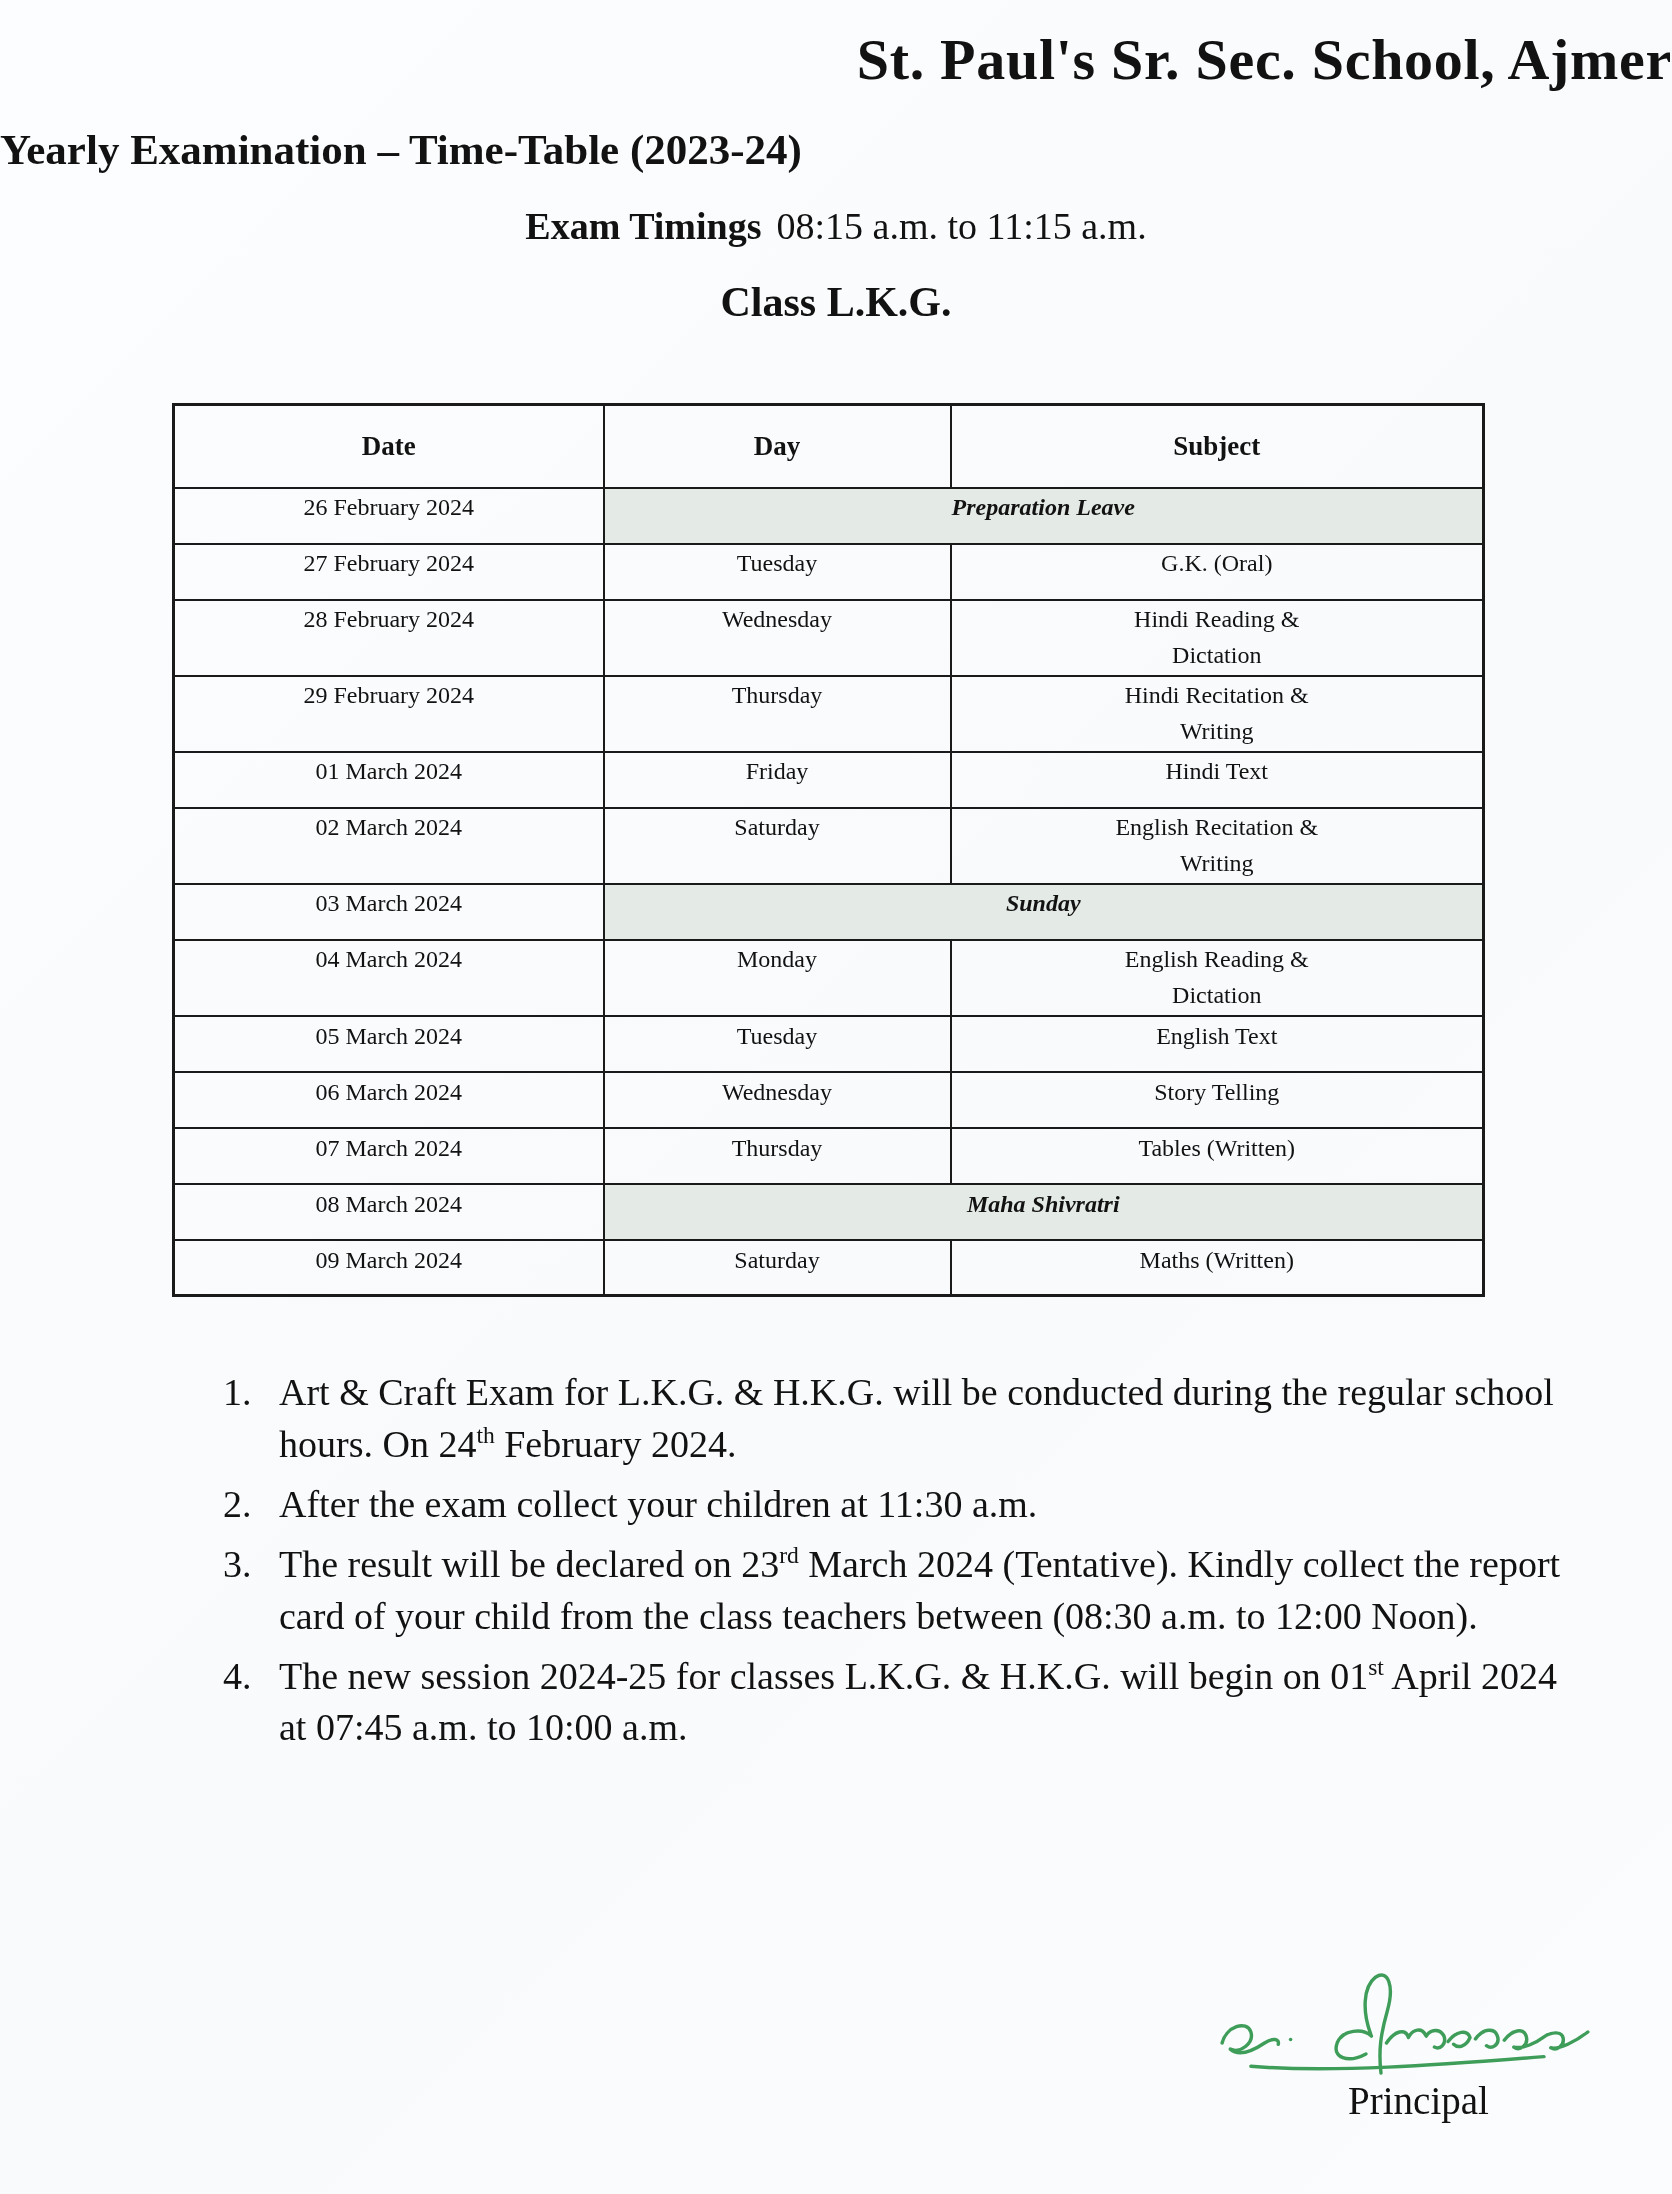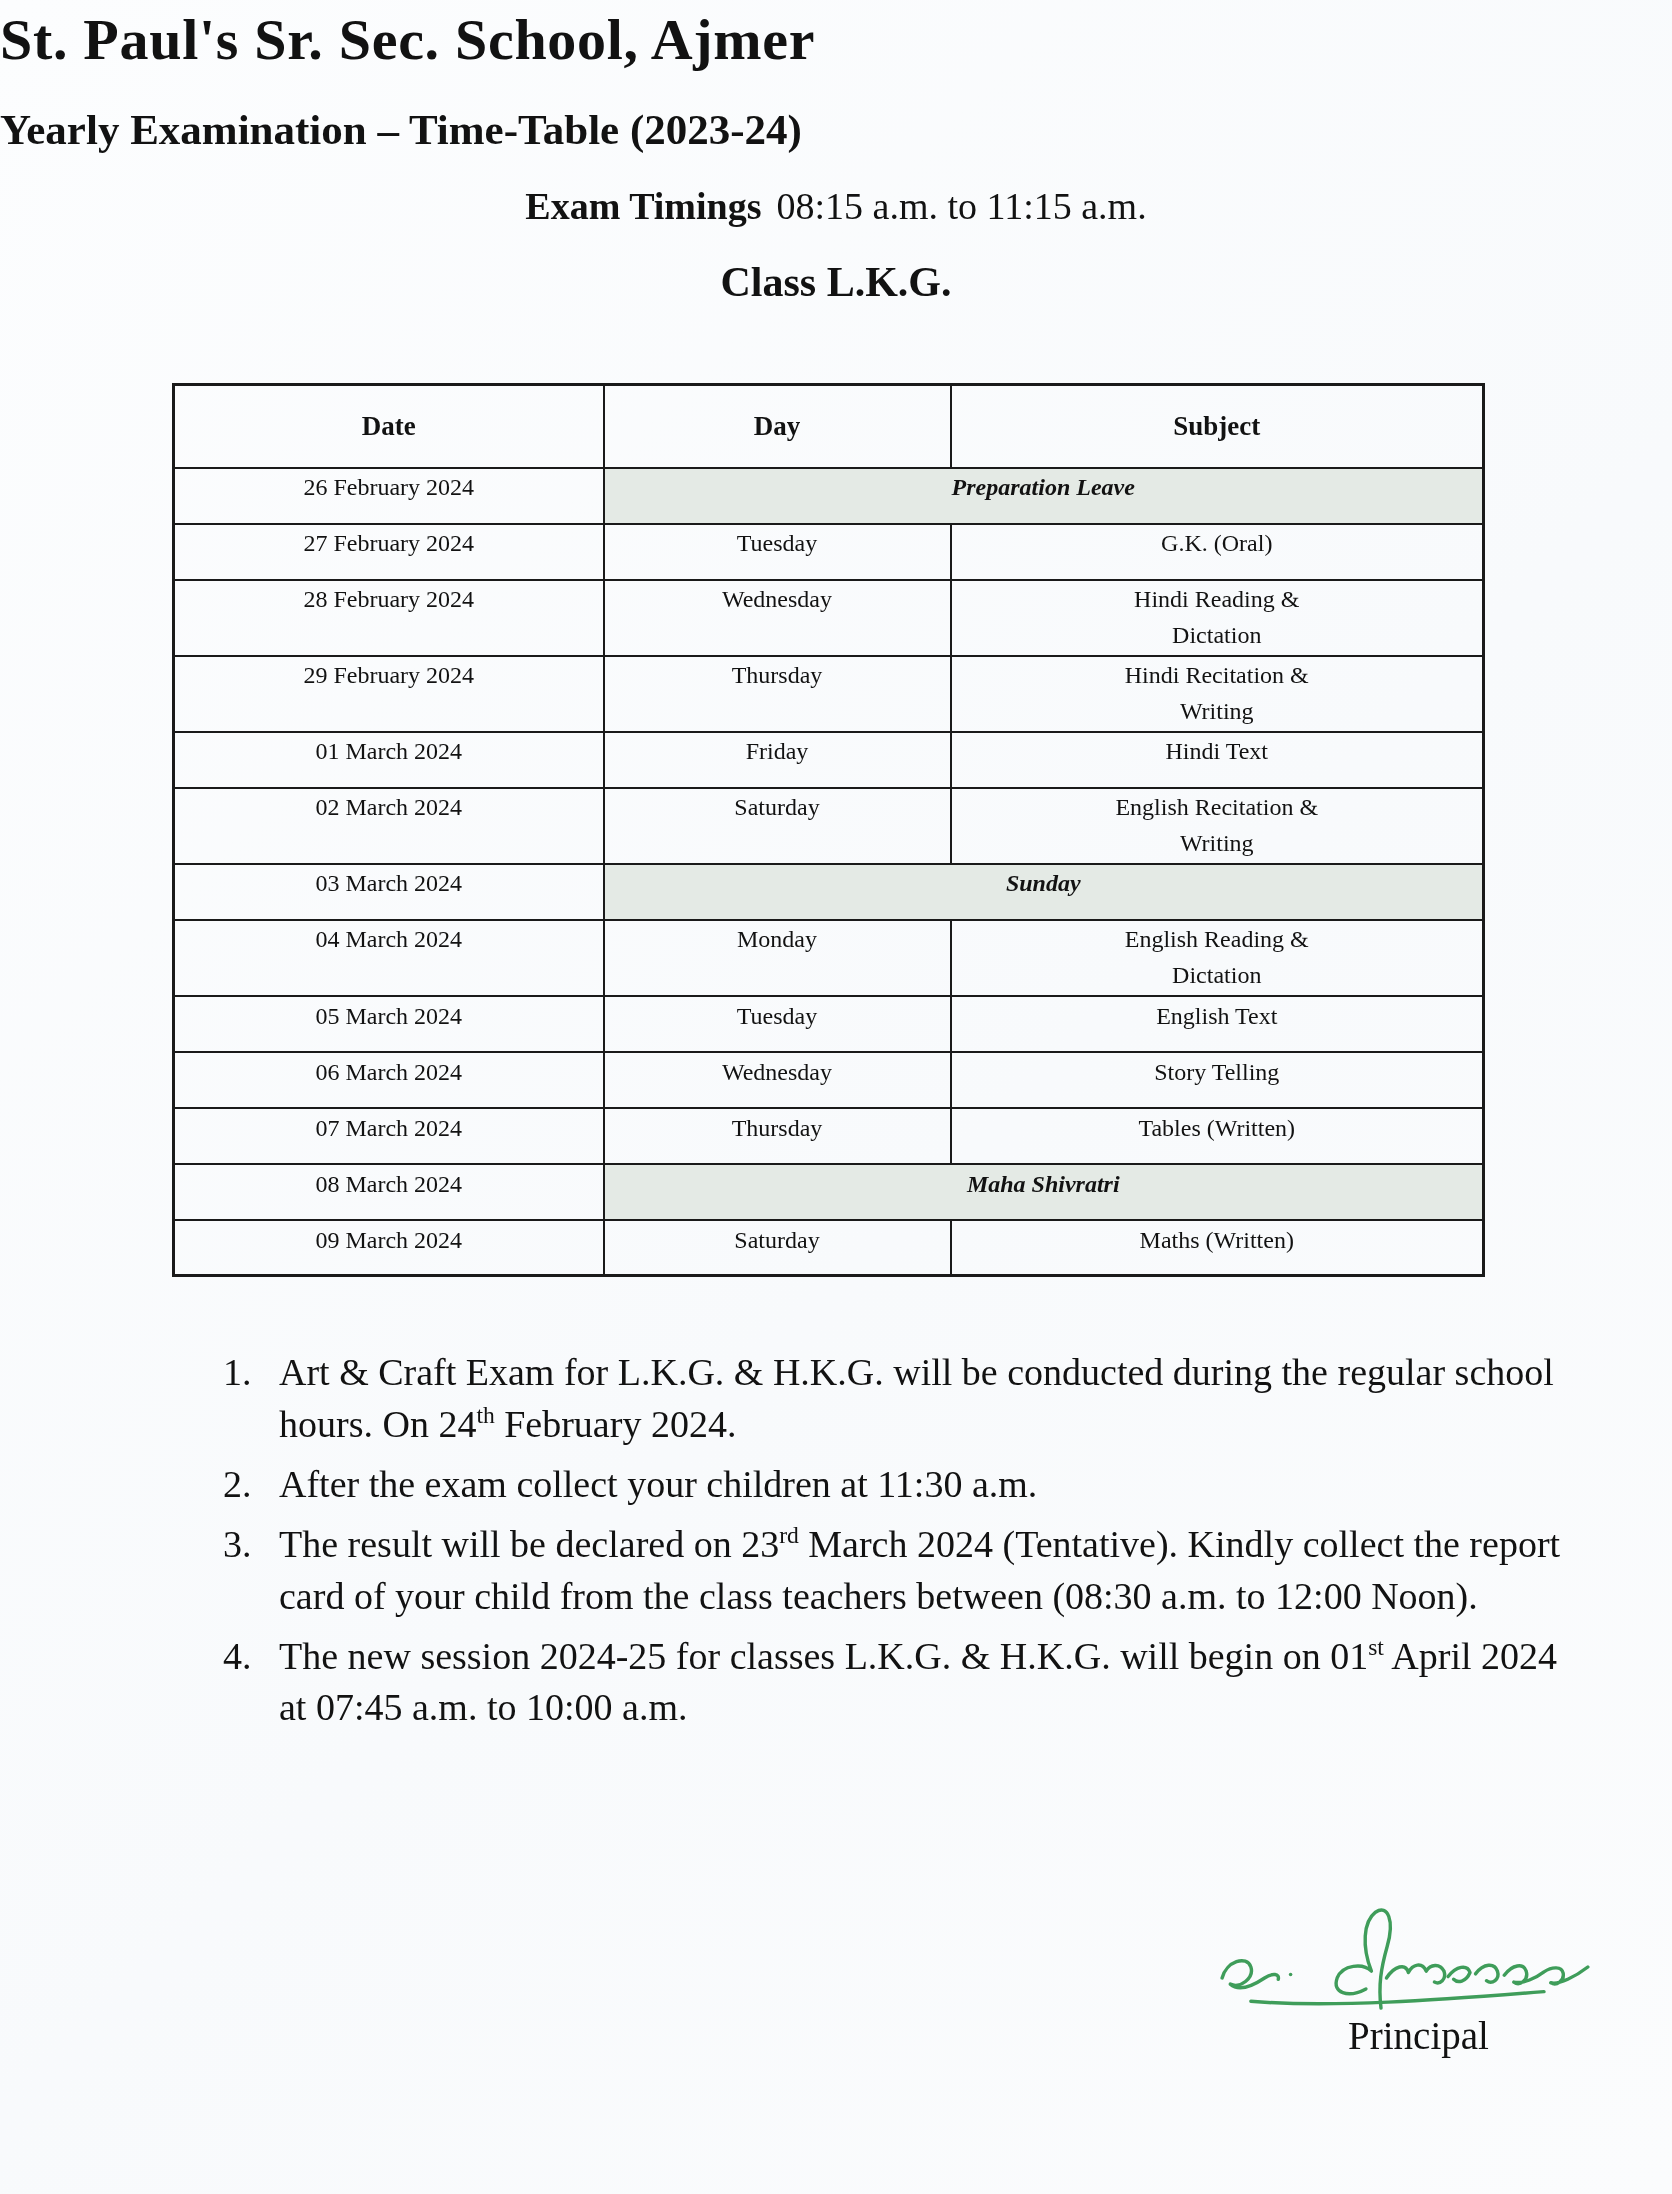--- a/index.html
+++ b/index.html
@@ -14,22 +14,22 @@
     position:relative;
     width:1672px;
     height:2194px;
     margin:0 auto;
     background:linear-gradient(135deg,#fcfdfe 0%,#f8fafc 55%,#fbfcfd 100%);
     color:var(--ink);
     font-family:"Liberation Serif","DejaVu Serif",serif;
     overflow:hidden;
   }
   .school-name{
-    padding-top:6px;
-    text-align:left;
+    padding-top:26px;
+    text-align:right;
     font-size:58px;
     font-weight:bold;
     letter-spacing:0.7px;
   }
   .exam-title{
     margin-top:32px;
     text-align:left;
     font-size:43px;
     font-weight:bold;
   }
@@ -96,21 +96,21 @@
   .note-num{
     flex:0 0 56px;
   }
   .note-body{flex:1;}
   .note-body sup{
     font-size:0.62em;
     line-height:0;
   }
   .signature-block{
     position:absolute;
-    top:1904px;
+    top:1969px;
     right:61px;
     width:426px;
     text-align:center;
   }
   .signature-svg{display:block;margin:0 0 0 20.6px;}
   .signature-label{
     font-size:39px;
     margin-top:-4.1px;
     padding-left:41px;
   }

